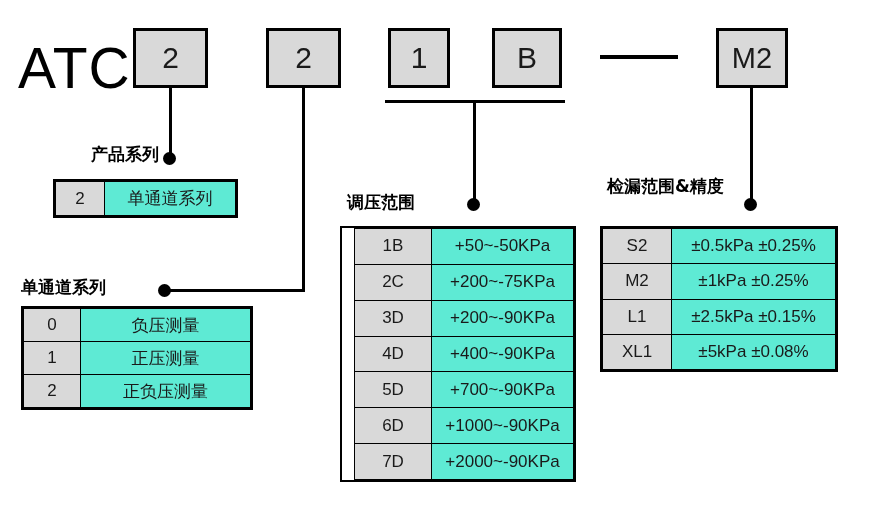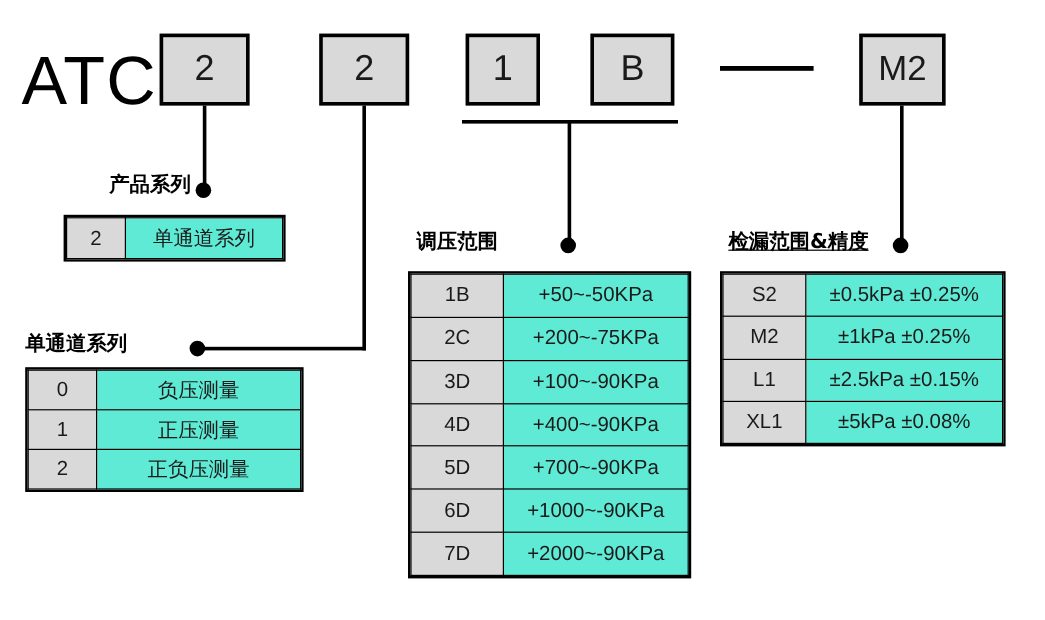--- a/index.html
+++ b/index.html
@@ -171,34 +171,34 @@
         <tr>
           <td class="code">2</td>
           <td class="desc cn">正负压测量</td>
         </tr>
       </tbody>
     </table>
   </div>
 
   <div class="caption" style="left:347px; top:194px;">调压范围</div>
 
-  <div class="spec-table" style="left:340px; top:226px; width:236px; height:256px;">
+  <div class="spec-table" style="left:340px; top:226px; width:236px; height:256px;padding-left:12px;">
     <table>
       <tbody>
         <tr>
           <td class="code" style="width:76px;">1B</td>
           <td class="desc num">+50~-50KPa</td>
         </tr>
         <tr>
           <td class="code">2C</td>
           <td class="desc num">+200~-75KPa</td>
         </tr>
         <tr>
           <td class="code">3D</td>
-          <td class="desc num">+100~-90KPa</td>
+          <td class="desc num">+200~-90KPa</td>
         </tr>
         <tr>
           <td class="code">4D</td>
           <td class="desc num">+400~-90KPa</td>
         </tr>
         <tr>
           <td class="code">5D</td>
           <td class="desc num">+700~-90KPa</td>
         </tr>
         <tr>
@@ -206,21 +206,21 @@
           <td class="desc num">+1000~-90KPa</td>
         </tr>
         <tr>
           <td class="code">7D</td>
           <td class="desc num">+2000~-90KPa</td>
         </tr>
       </tbody>
     </table>
   </div>
 
-  <div class="caption" style="left:607px; top:194px;text-decoration:underline;">检漏范围&amp;精度</div>
+  <div class="caption" style="left:607px; top:178px;">检漏范围&amp;精度</div>
 
   <div class="spec-table" style="left:600px; top:226px; width:238px; height:146px;">
     <table>
       <tbody>
         <tr>
           <td class="code" style="width:68px;">S2</td>
           <td class="desc num">±0.5kPa ±0.25%</td>
         </tr>
         <tr>
           <td class="code">M2</td>

